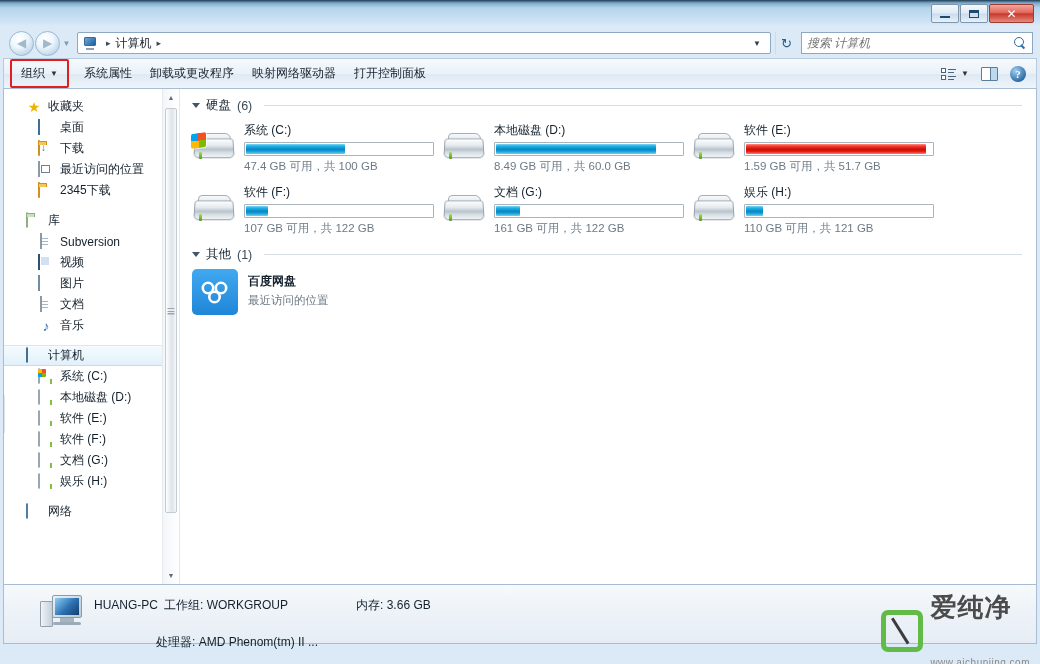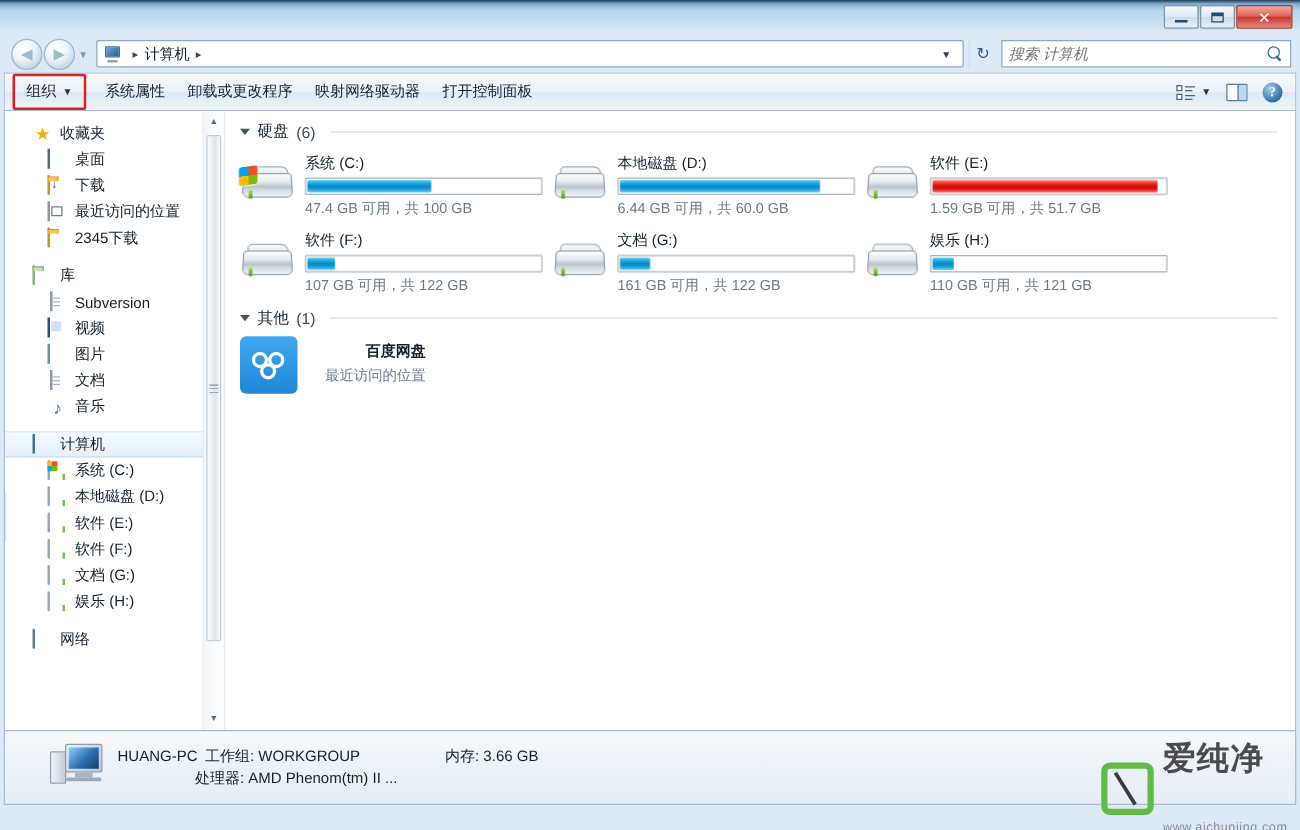--- a/index.html
+++ b/index.html
@@ -383,21 +383,21 @@
     border-radius: 1px;
   }
   .dfill.blue {
     background: linear-gradient(to bottom, #7fd4f2 0%, #21b4e8 20%, #0a86c4 52%, #0f9ad4 70%, #6fd0f0 100%);
   }
   .dfill.red {
     background: linear-gradient(to bottom, #ff8c85 0%, #f33b2c 22%, #ca0f08 52%, #e0160c 72%, #ff7a70 100%);
   }
   .dfree { font-size: 11.5px; color: #6d7a86; white-space: nowrap; }
 
-  .other-item { display: flex; align-items: flex-start; gap: 22px; padding-left: 2px; text-align: right; }
+  .other-item { display: flex; align-items: flex-start; gap: 10px; padding-left: 2px; }
   .baidu-icon {
     width: 46px; height: 46px; flex: none;
     background: linear-gradient(to bottom, #40a9f0, #1f86d8);
     border-radius: 5px;
     position: relative;
   }
   .baidu-icon svg { position: absolute; left: 7px; top: 11px; }
   .other-text { padding-top: 4px; }
   .otitle { font-size: 12px; color: #14212d; font-weight: bold; margin-bottom: 3px; }
   .odesc { font-size: 11.5px; color: #6d7a86; }
@@ -427,21 +427,21 @@
   .pc-base {
     position: absolute; left: 13px; top: 29px; width: 28px; height: 3px;
     background: #9dabb8; border-radius: 2px;
   }
   .pc-tower {
     position: absolute; left: 0px; top: 8px; width: 13px; height: 26px;
     background: linear-gradient(to right, #f0f4f8, #c4ced8);
     border: 1px solid #95a2ae; border-radius: 1px;
   }
   #statustext { font-size: 12px; color: #14212d; line-height: 17px; }
-  .srow { display: flex; }
+  .srow { display: flex; margin-top: 20px; }
   .sfield { white-space: nowrap; }
   .s-name { font-weight: normal; padding-right: 6px; }
   .s-wg { padding-right: 68px; }
   #watermark {
     position: absolute; right: 6px; top: 8px;
     display: flex; align-items: center; gap: 7px;
   }
   #wmlogo {
     width: 42px; height: 42px;
     border: 5px solid #62bb46; border-radius: 7px;
@@ -674,21 +674,21 @@
           <span class="drive-icon">
             <span class="dtop"></span>
               <span class="dbody"></span>
               <span class="dled"></span>
           </span>
           <span class="drive-info">
             <span class="dname" style="display:block">本地磁盘 (D:)</span>
             <span class="dbar" style="display:block">
               <span class="dfill blue" style="display:block;width:86%"></span>
             </span>
-            <span class="dfree" style="display:block">6.44 GB 可用，共 60.0 GB</span>
+            <span class="dfree" style="display:block">8.49 GB 可用，共 60.0 GB</span>
           </span>
         </div>
 
         <div class="drive">
           <span class="drive-icon">
             <span class="dtop"></span>
               <span class="dbody"></span>
               <span class="dled"></span>
           </span>
           <span class="drive-info">

